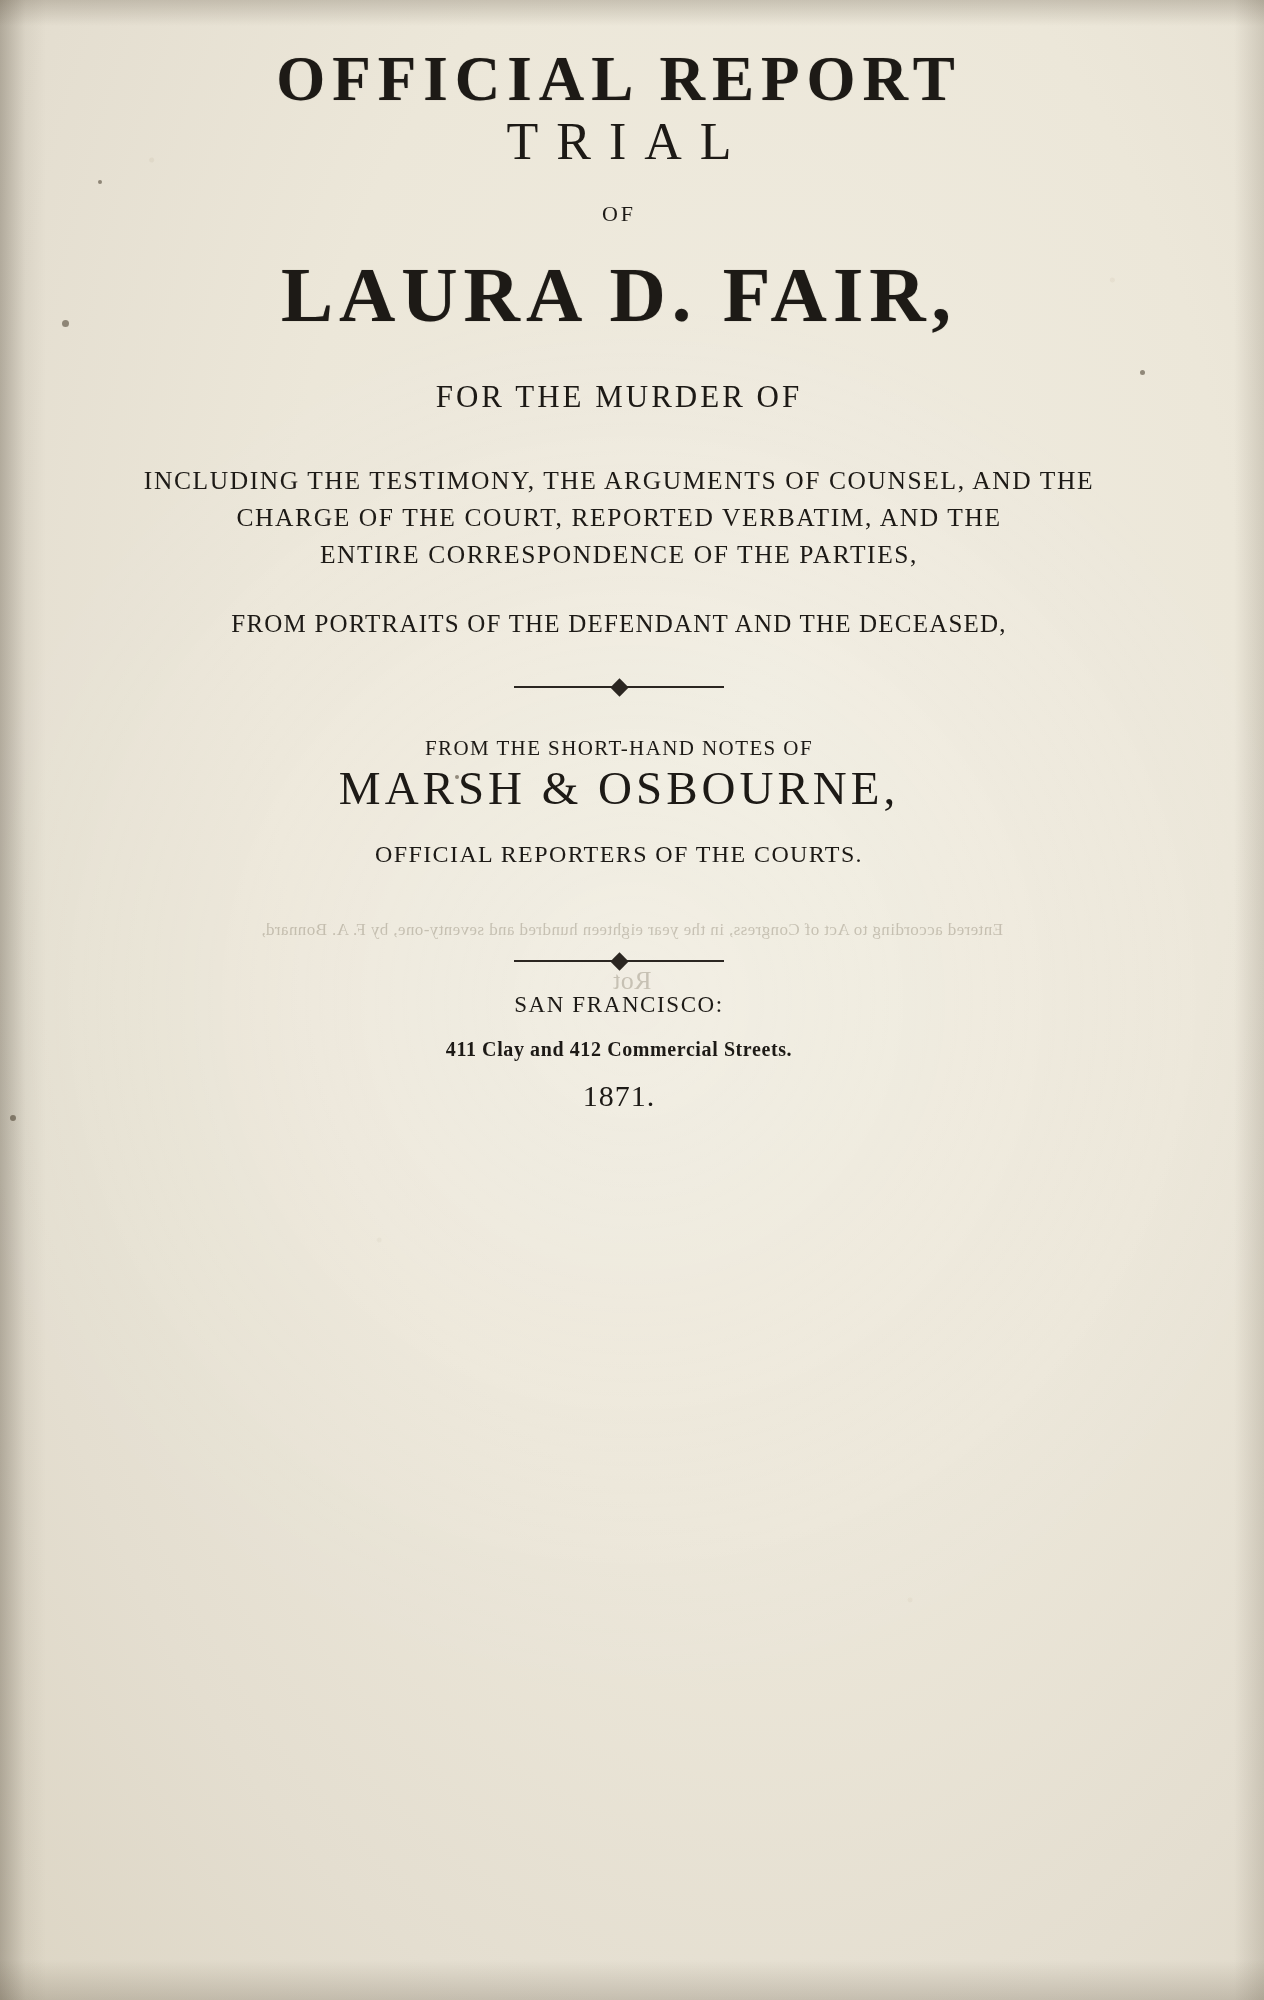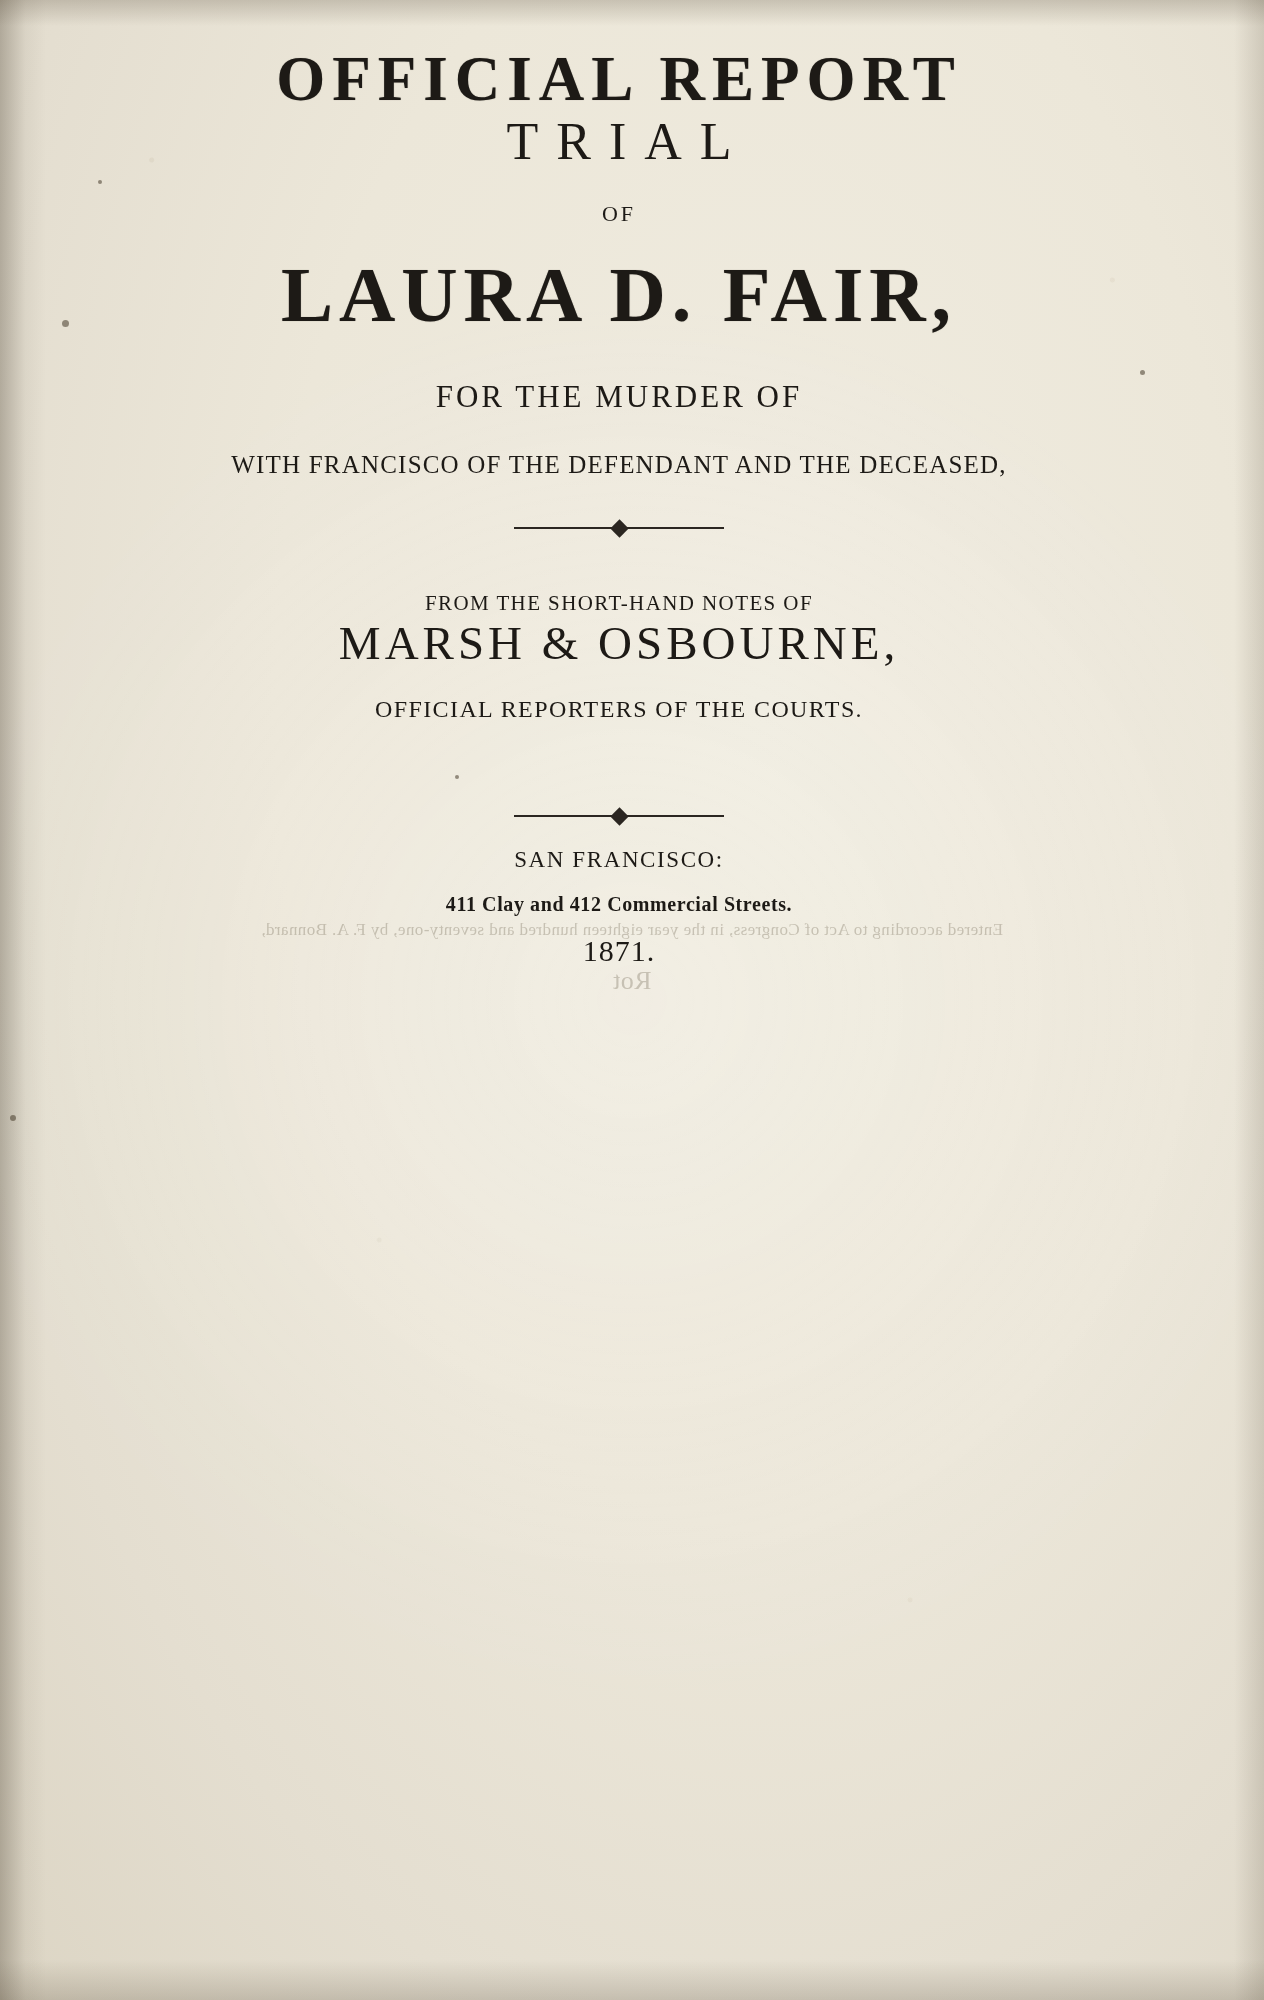--- a/index.html
+++ b/index.html
@@ -144,21 +144,21 @@
   .rule::after {
     content: "";
     position: absolute;
     left: 50%; top: 1px;
     width: 13px; height: 13px;
     margin-left: -6.5px;
     background: #2b2621;
     transform: rotate(45deg);
   }
   .t-from {
-    margin-top: 56px;
+    margin-top: 42px;
     font-size: 21px;
     letter-spacing: 1.4px;
   }
   .t-reporters {
     font-size: 47px;
     letter-spacing: 4px;
   }
   .t-official {
     margin-top: 26px;
     font-size: 24px;
@@ -218,22 +218,27 @@
 
     <div class="t-trial">TRIAL</div>
 
     <div class="t-of">OF</div>
 
     <div class="t-name">LAURA D. FAIR,</div>
 
     <div class="t-for">FOR THE MURDER OF</div>
 
 
-
-    <div class="t-portraits">WITH FRANCISCO OF THE DEFENDANT AND THE DECEASED,</div>
+    <div class="t-block">
+      <div>INCLUDING THE TESTIMONY, THE ARGUMENTS OF COUNSEL, AND THE</div>
+      <div>CHARGE OF THE COURT, REPORTED VERBATIM, AND THE</div>
+      <div>ENTIRE CORRESPONDENCE OF THE PARTIES,</div>
+    </div>
+
+    <div class="t-portraits">FROM PORTRAITS OF THE DEFENDANT AND THE DECEASED,</div>
 
     <div class="rule"></div>
 
     <div class="t-from">FROM THE SHORT-HAND NOTES OF</div>
 
     <div class="t-reporters">MARSH &amp; OSBOURNE,</div>
 
     <div class="t-official">OFFICIAL REPORTERS OF THE COURTS.</div>
 
     <div class="rule spacer-rule2"></div>

